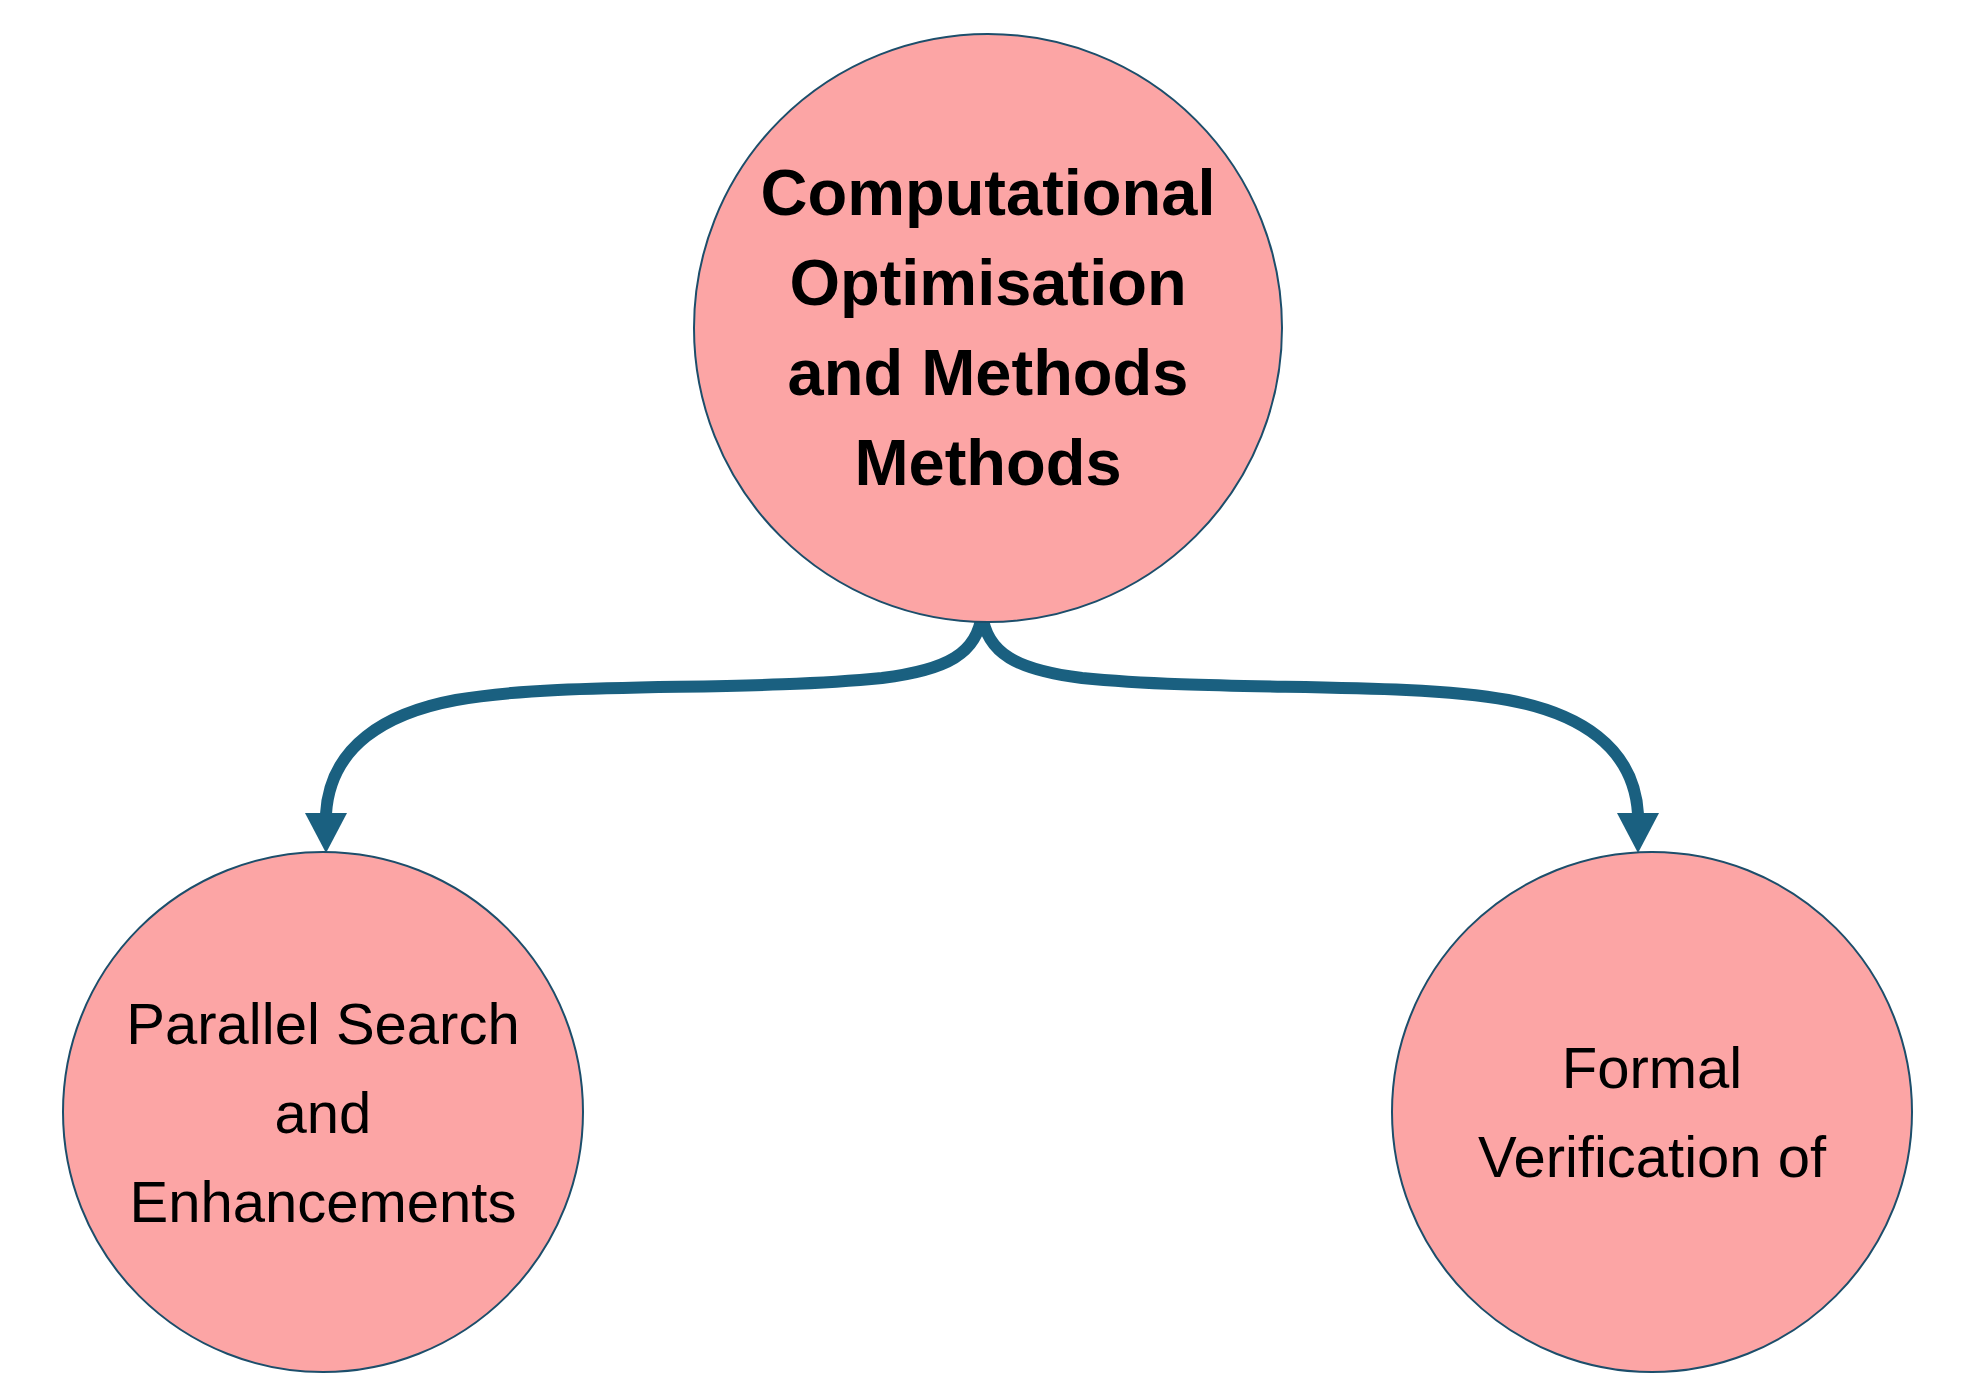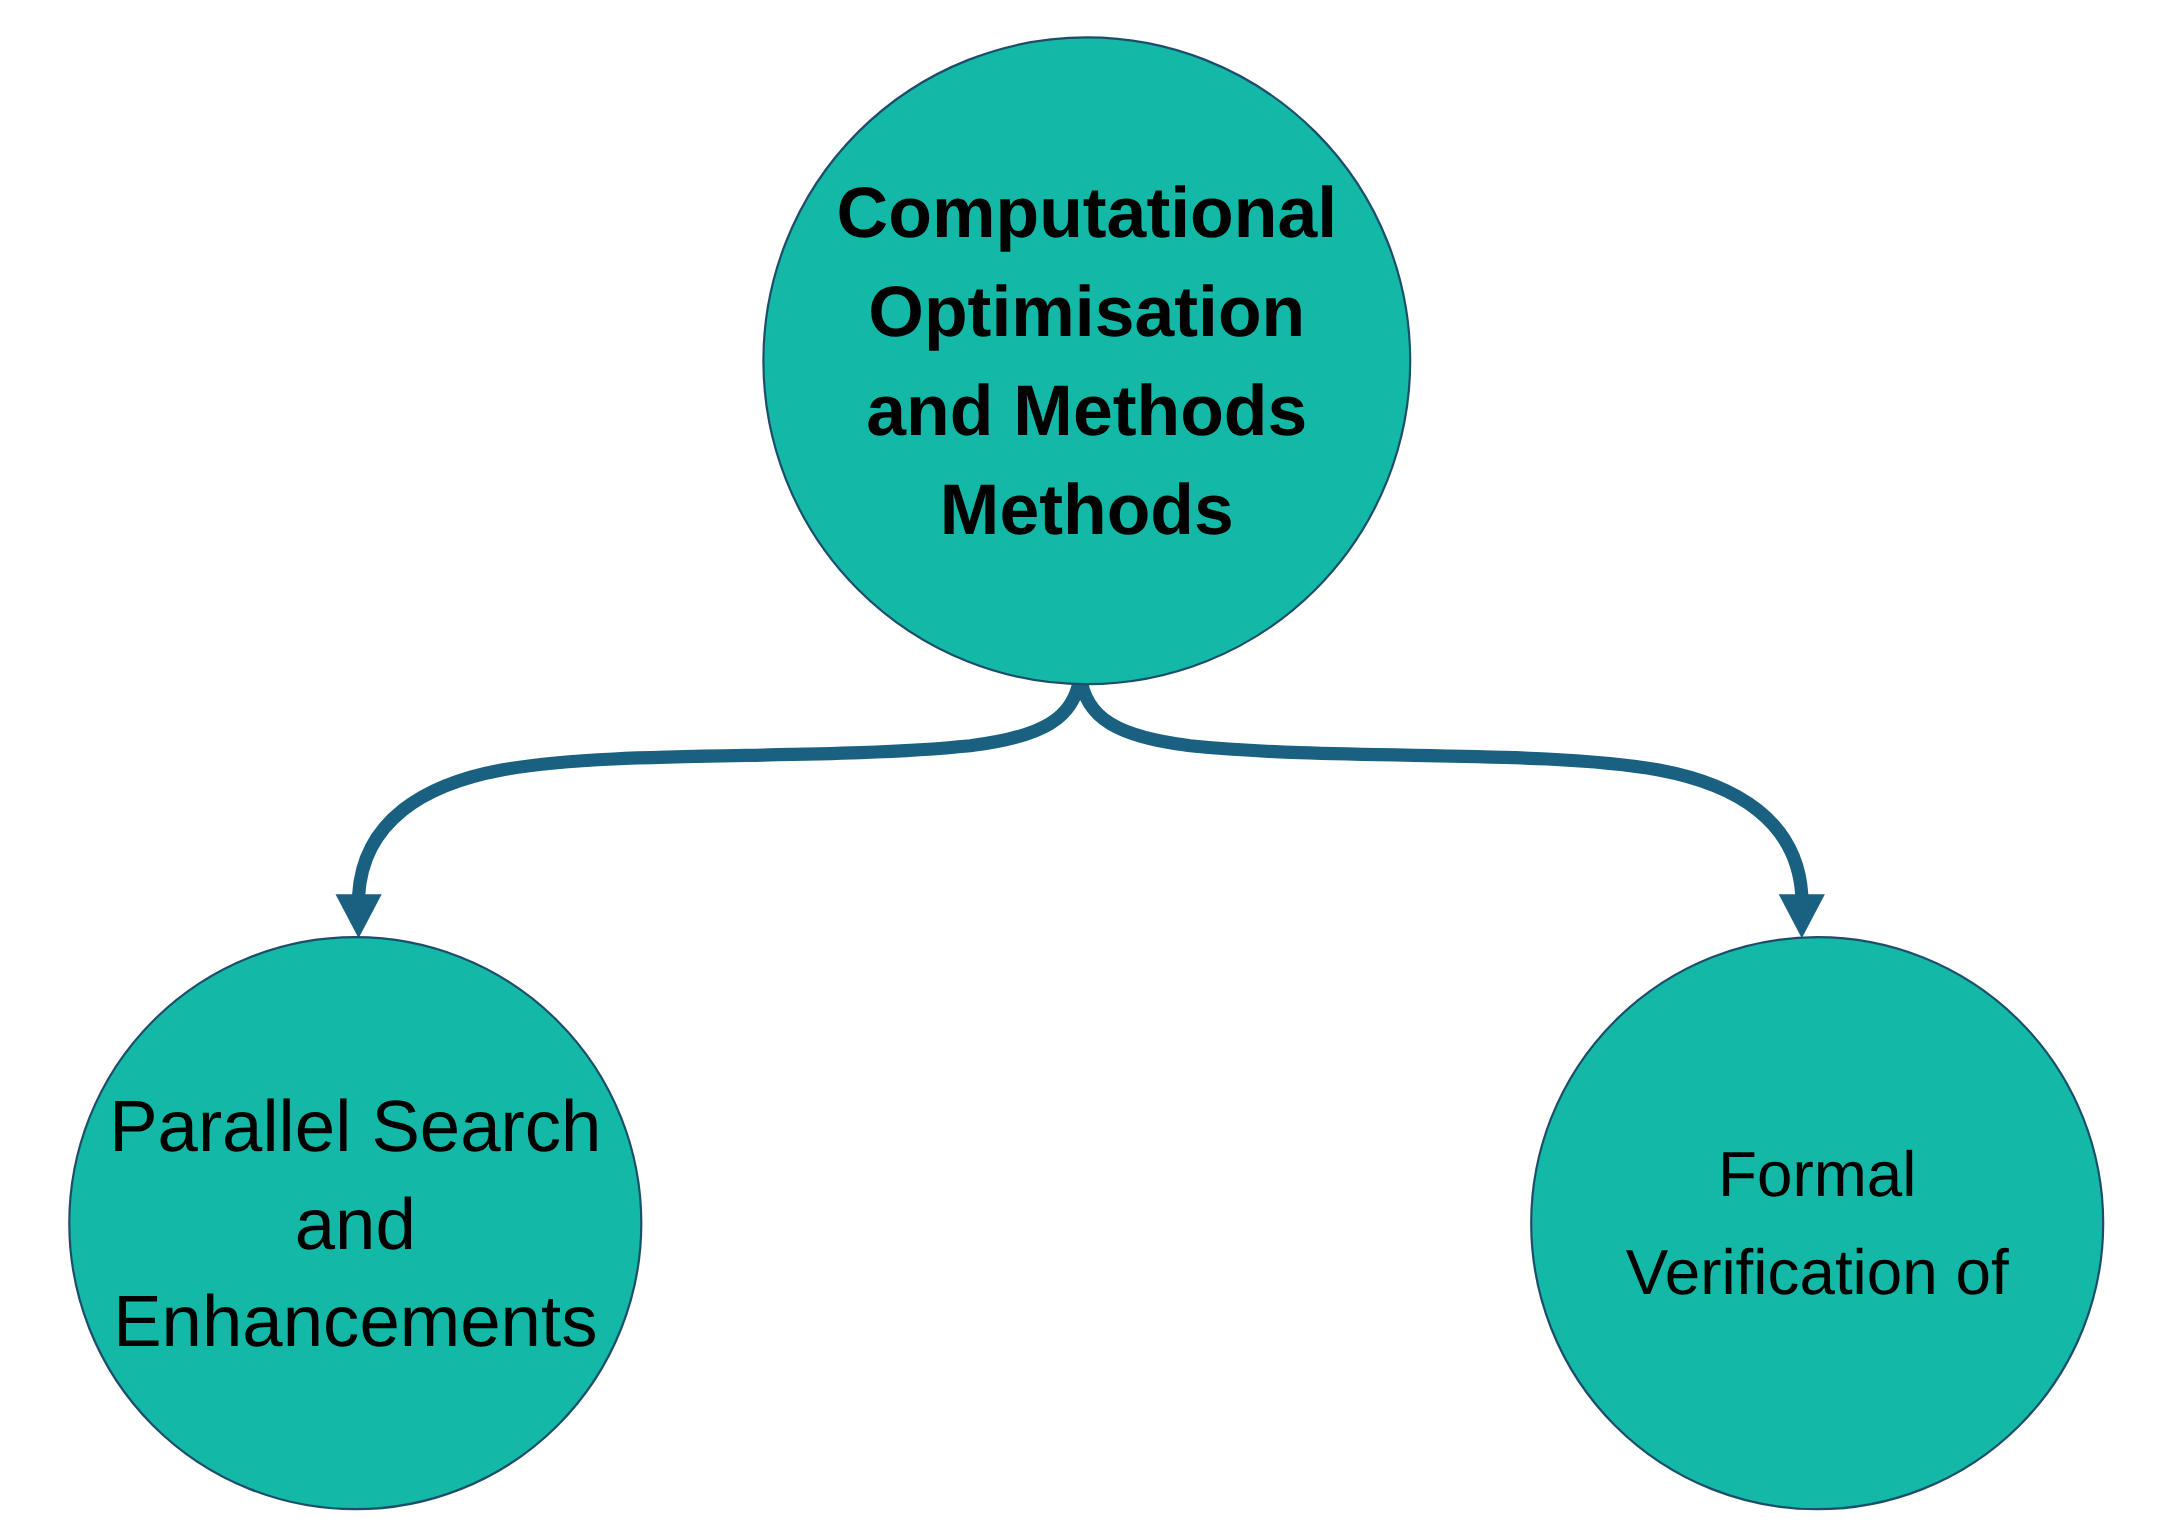--- a/index.html
+++ b/index.html
@@ -20,21 +20,21 @@
     position: absolute;
     left: 0;
     top: 0;
     width: 1967px;
     height: 1389px;
     pointer-events: none;
   }
   .node {
     position: absolute;
     border-radius: 50%;
-    background: #14b8a6;
+    background: #fca5a5;
     border: 2px solid #1C4E6B;
     box-sizing: border-box;
     display: flex;
     flex-direction: column;
     align-items: center;
     justify-content: center;
     text-align: center;
   }
   .node--top {
     left: 693px;
@@ -43,21 +43,21 @@
     height: 590px;
     font-size: 65px;
     font-weight: 700;
     line-height: 90px;
   }
   .node--left {
     left: 62px;
     top: 851px;
     width: 522px;
     height: 522px;
-    font-size: 66px;
+    font-size: 58px;
     font-weight: 400;
     line-height: 89px;
   }
   .node--right {
     left: 1391px;
     top: 851px;
     width: 522px;
     height: 522px;
     font-size: 58px;
     font-weight: 400;

